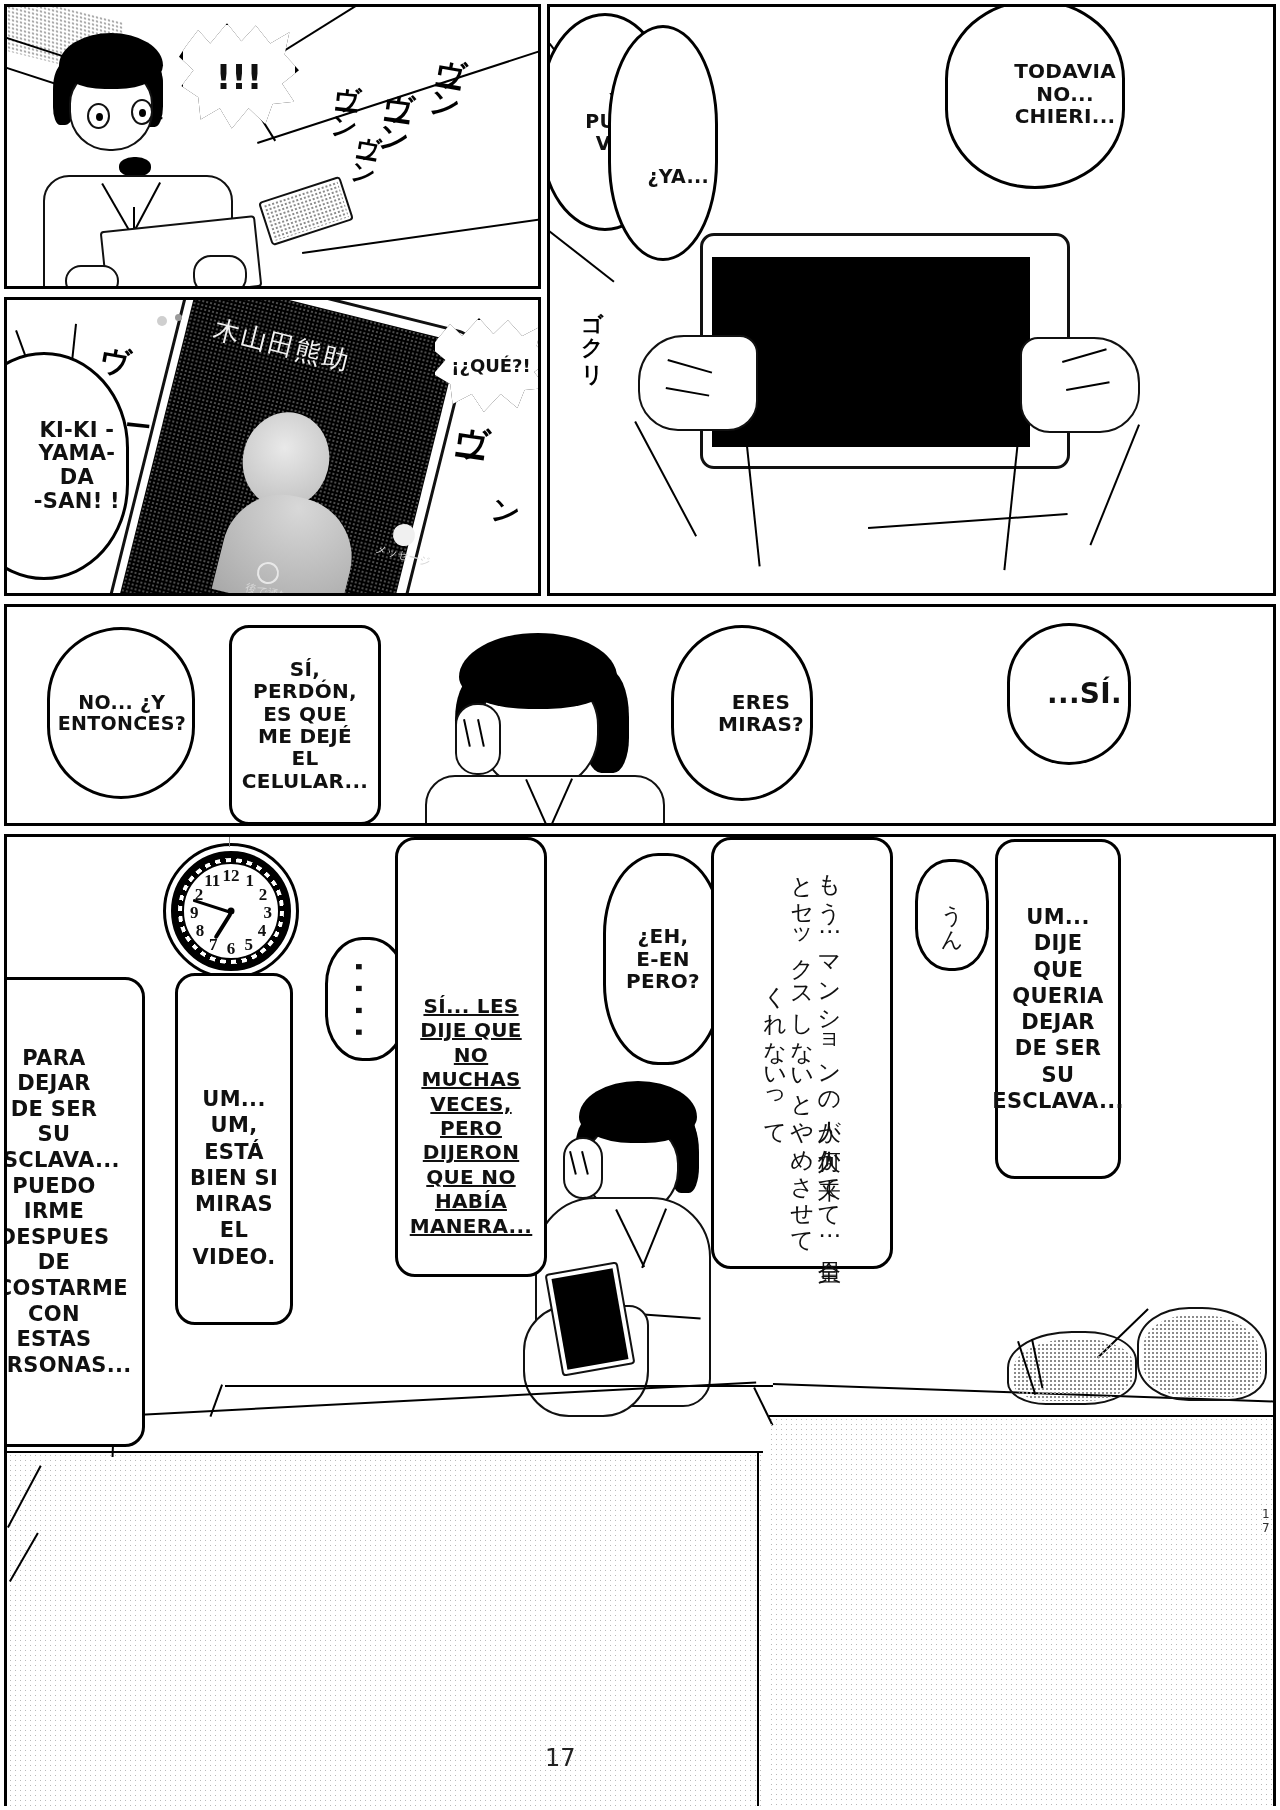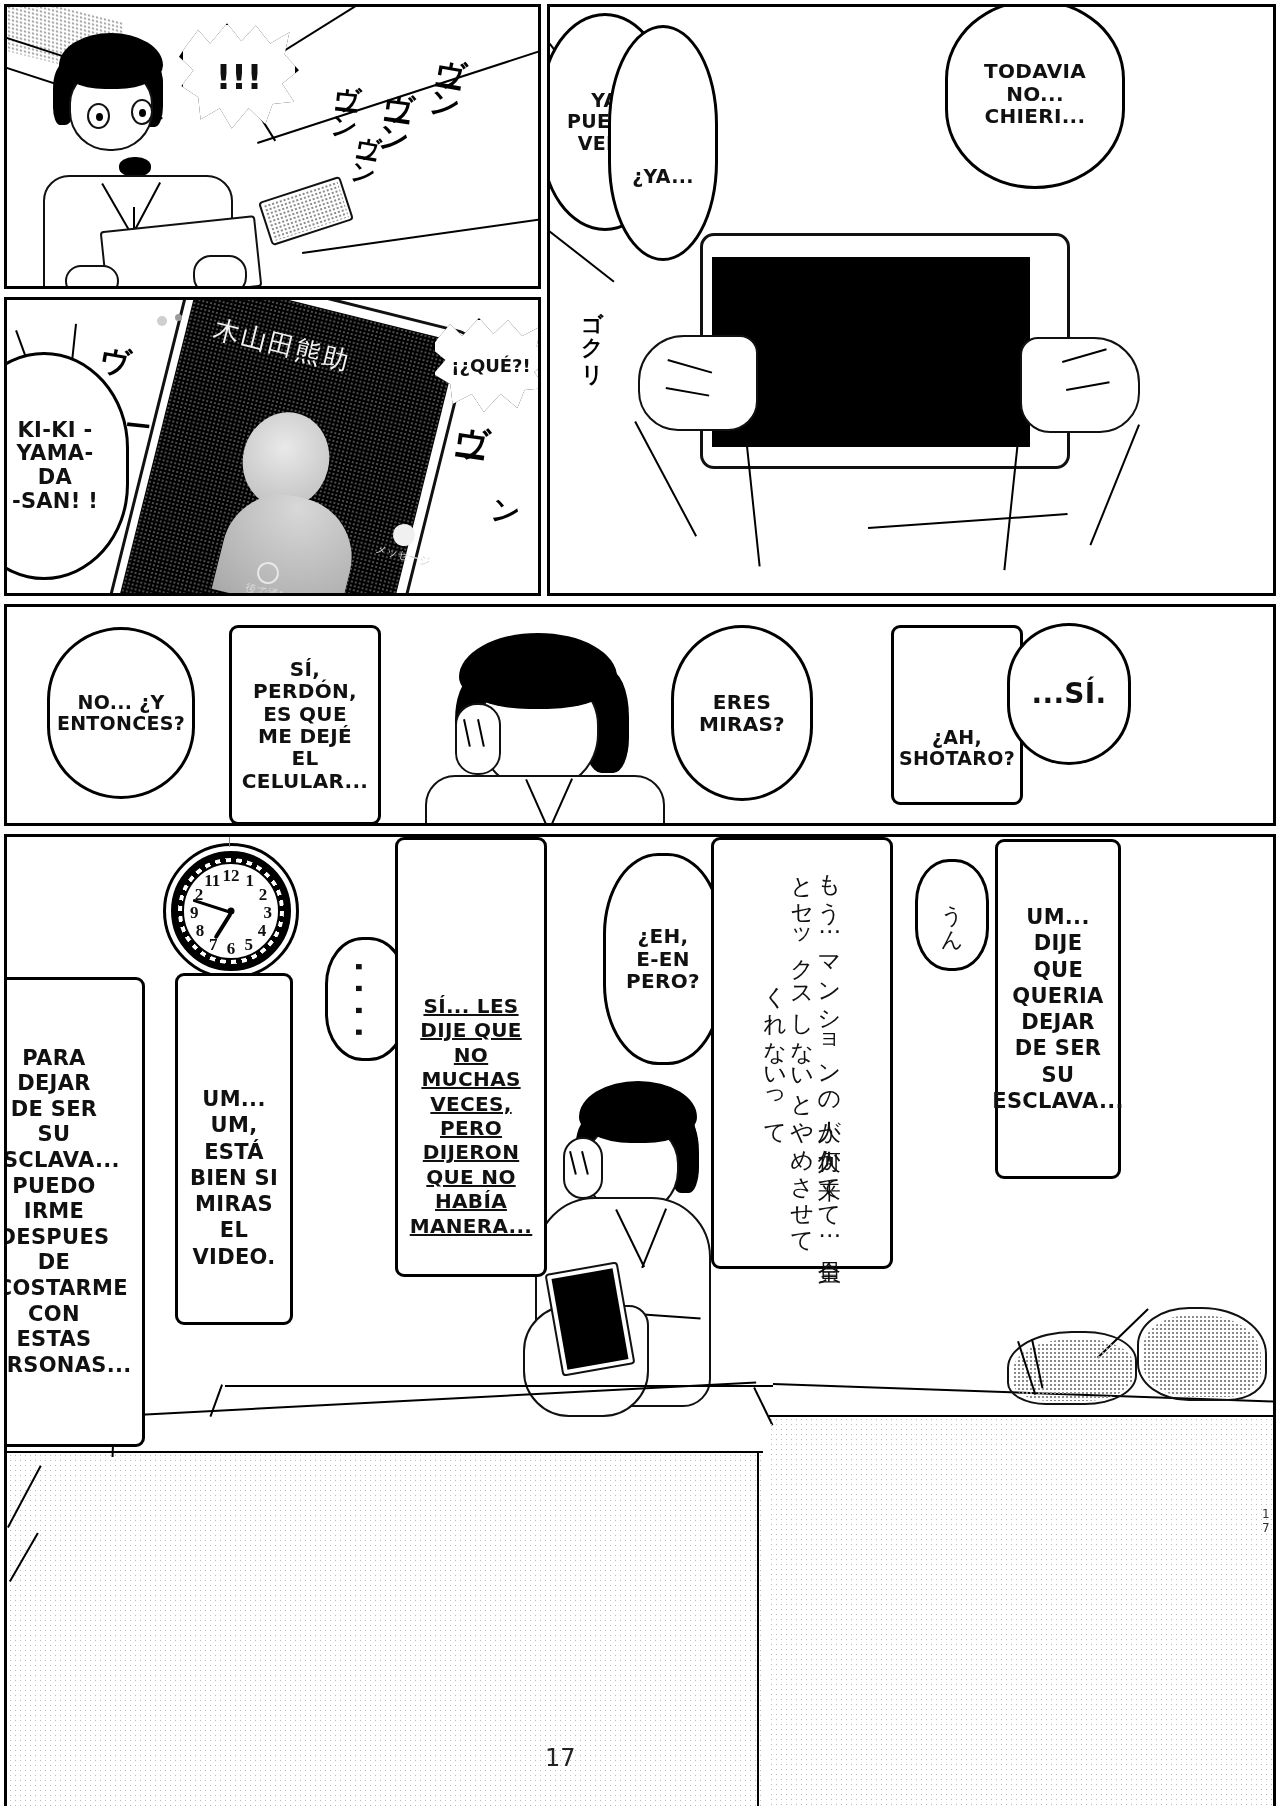--- a/index.html
+++ b/index.html
@@ -13,22 +13,22 @@
   
   .panel{position:absolute;background:#fff;border:3px solid #000;box-sizing:border-box;overflow:hidden;}
 
   
   .bub{
     position:absolute;background:#fff;border:3px solid #000;
     box-sizing:border-box;display:flex;align-items:center;justify-content:center;
     text-align:center;line-height:1.12;font-weight:700;letter-spacing:.3px;
     font-family:"DejaVu Sans", sans-serif;
   }
-  .bub.oval{border-radius:50%/42%;}
-  .bub.rect{border-radius:9px;}
+  .bub.oval{border-radius:50%/42%;justify-content:flex-end;}
+  .bub.rect{border-radius:20px;}
   .bub.soft{border-radius:46% 46% 46% 46%/38% 38% 38% 38%;}
   .bub span{display:block;padding:2px 6px;}
 
   
   .burst{
     position:absolute;background:#fff;
     display:flex;align-items:center;justify-content:center;
     font-weight:700;text-align:center;line-height:1;
     clip-path:polygon(6% 22%,16% 8%,26% 20%,40% 2%,52% 18%,64% 4%,76% 20%,92% 10%,88% 30%,100% 44%,86% 56%,96% 72%,78% 74%,72% 92%,58% 78%,44% 96%,34% 78%,18% 88%,16% 68%,2% 58%,12% 44%,0% 32%);
     border:0;
@@ -254,24 +254,20 @@
 ME DEJÉ
 EL
 CELULAR...</span>
     </div>
 
     <div class="bub oval" style="left:664px;top:18px;width:142px;height:176px;font-size:20px;">
       <span style="white-space:pre-line;">ERES
 MIRAS?</span>
     </div>
 
-    <div class="bub rect" style="left:884px;top:18px;width:132px;height:180px;font-size:19px;">
-      <span style="white-space:pre-line;padding-top:68px;">¿AH,
-SHOTARO?</span>
-    </div>
 
     <div class="bub oval" style="left:1000px;top:16px;width:124px;height:142px;font-size:28px;">
       <span style="white-space:pre-line;">...SÍ.</span>
     </div>
   </div>
 
   <div class="panel" style="left:4px;top:834px;width:1272px;height:972px;border-bottom:0;">
 
     <div class="clock" style="left:156px;top:6px;width:136px;height:136px;">
       <div class="bezel"></div>

